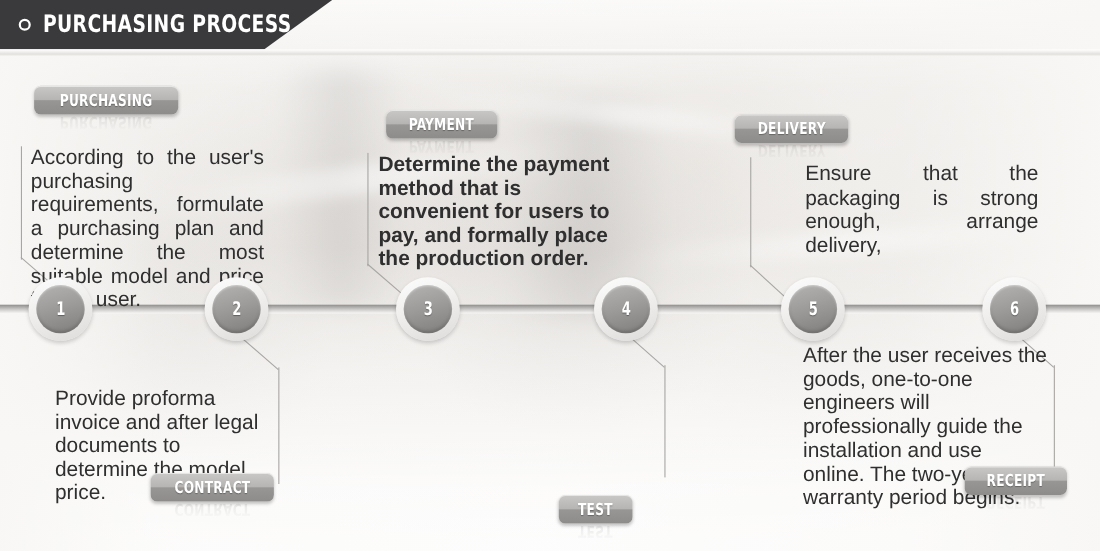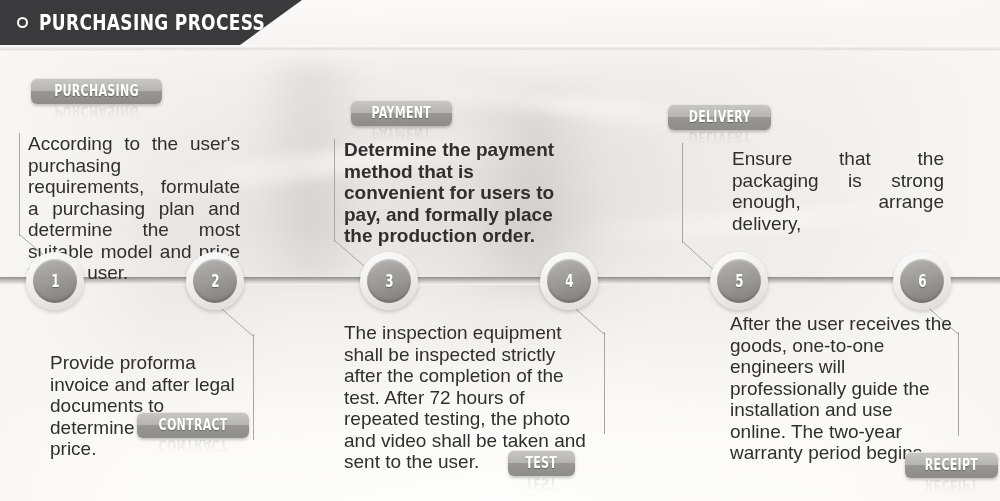--- a/index.html
+++ b/index.html
@@ -254,21 +254,21 @@
     <div class="node-inner">
       <span class="node-num">1</span>
     </div>
   </div>
 
   <svg class="conn" style="left:212px; top:300px;" width="50" height="40">
     <line x1="4" y1="4" x2="41" y2="36" stroke="#a8a6a4" stroke-width="1"></line>
   </svg>
   <div class="vline" style="left:253px; top:334px; height:106px;"></div>
   <div class="tblock" style="left:50px; top:352px; width:200px;">Provide proforma invoice and after legal documents to determine the model price.</div>
-  <div class="badge" style="left:137px; top:412px;justify-content:center;">
+  <div class="badge" style="left:137px; top:430px;justify-content:center;">
     <span class="badge-text">CONTRACT</span>
     <span class="badge-reflect">
         <span>CONTRACT</span>
       </span>
   </div>
   <div class="node" style="left:186px;">
     <div class="node-inner">
       <span class="node-num">2</span>
     </div>
   </div>
@@ -287,21 +287,20 @@
   <div class="node" style="left:360px;">
     <div class="node-inner">
       <span class="node-num">3</span>
     </div>
   </div>
 
   <svg class="conn" style="left:566px; top:300px;" width="48" height="38">
     <line x1="4" y1="4" x2="38" y2="34" stroke="#a8a6a4" stroke-width="1"></line>
   </svg>
   <div class="vline" style="left:604px; top:332px; height:102px;"></div>
-  <div class="tblock" style="left:344px; top:322px; width:252px;">The inspection equipment shall be inspected strictly after the completion of the test. After 72 hours of repeated testing, the photo and video shall be taken and sent to the user.</div>
   <div class="badge" style="left:508px; top:450px;">
     <span class="badge-text">TEST</span>
     <span class="badge-reflect">
         <span>TEST</span>
       </span>
   </div>
   <div class="node" style="left:540px;">
     <div class="node-inner">
       <span class="node-num">4</span>
     </div>
@@ -322,21 +321,21 @@
     <div class="node-inner">
       <span class="node-num">5</span>
     </div>
   </div>
 
   <svg class="conn" style="left:920px; top:300px;" width="48" height="38">
     <line x1="4" y1="4" x2="38" y2="34" stroke="#a8a6a4" stroke-width="1"></line>
   </svg>
   <div class="vline" style="left:958px; top:332px; height:104px;"></div>
   <div class="tblock" style="left:730px; top:313px; width:222px;">After the user receives the goods, one-to-one engineers will professionally guide the installation and use online. The two-year warranty period begins.</div>
-  <div class="badge" style="left:905px; top:424px;margin-top:28px;">
+  <div class="badge" style="left:877px; top:424px;">
     <span class="badge-text">RECEIPT</span>
     <span class="badge-reflect">
         <span>RECEIPT</span>
       </span>
   </div>
   <div class="node" style="left:893px;">
     <div class="node-inner">
       <span class="node-num">6</span>
     </div>
   </div>

